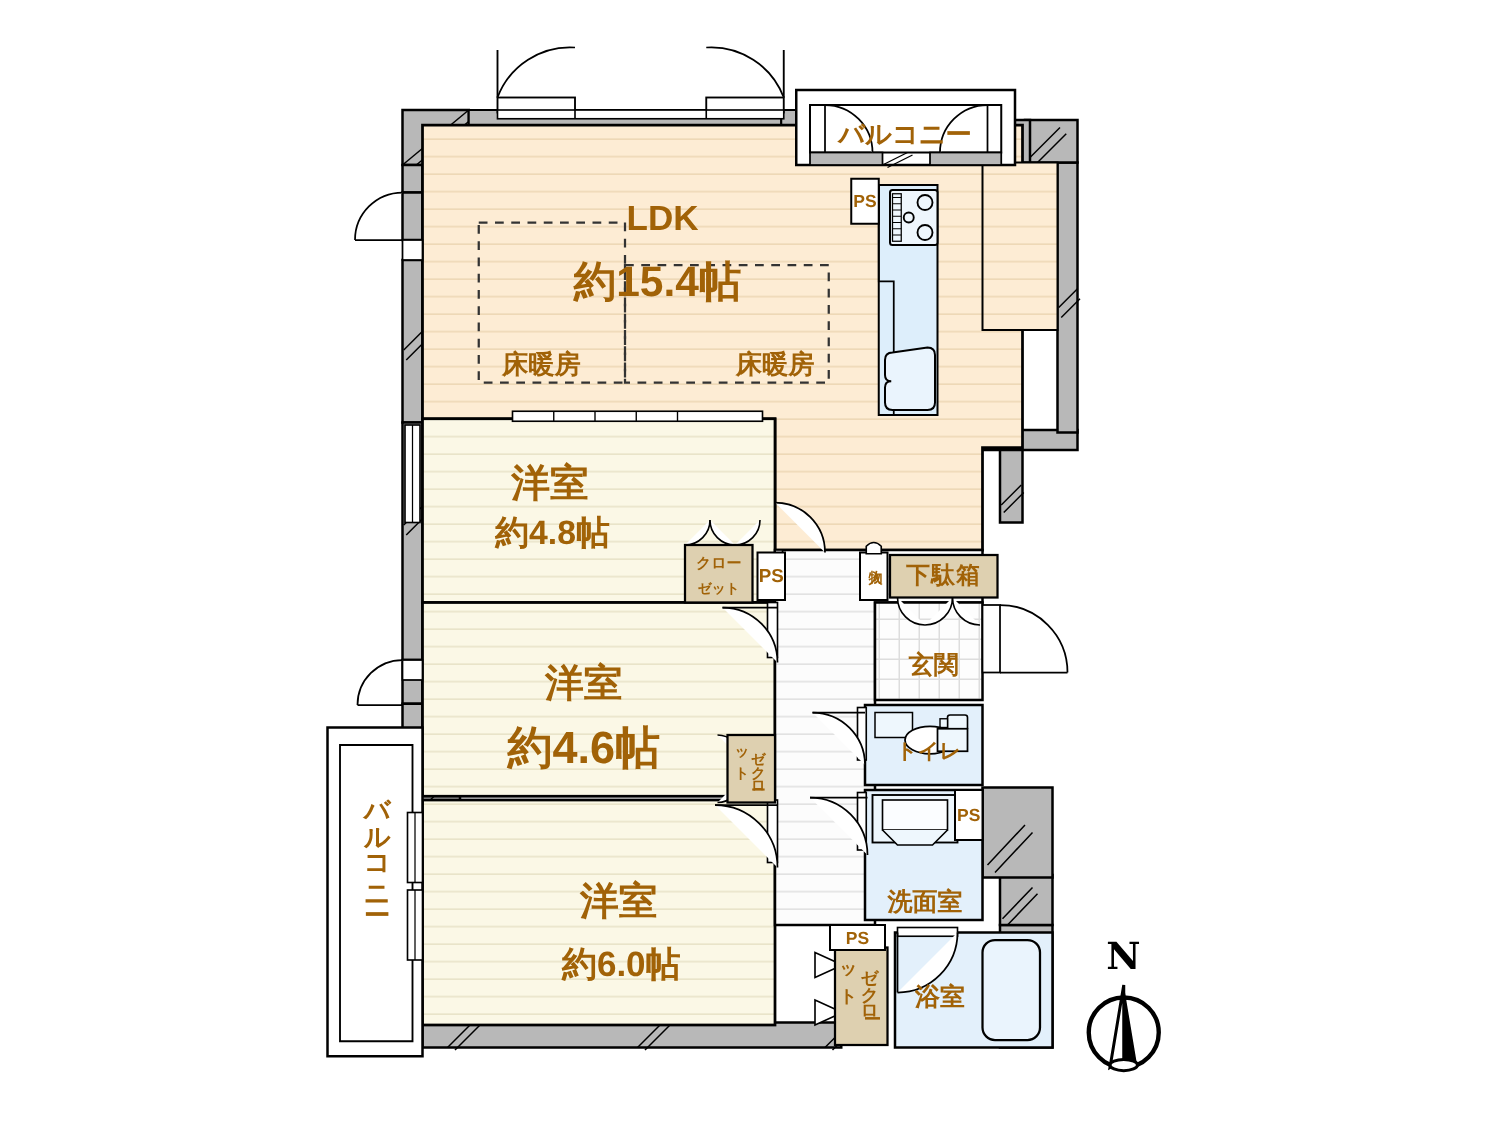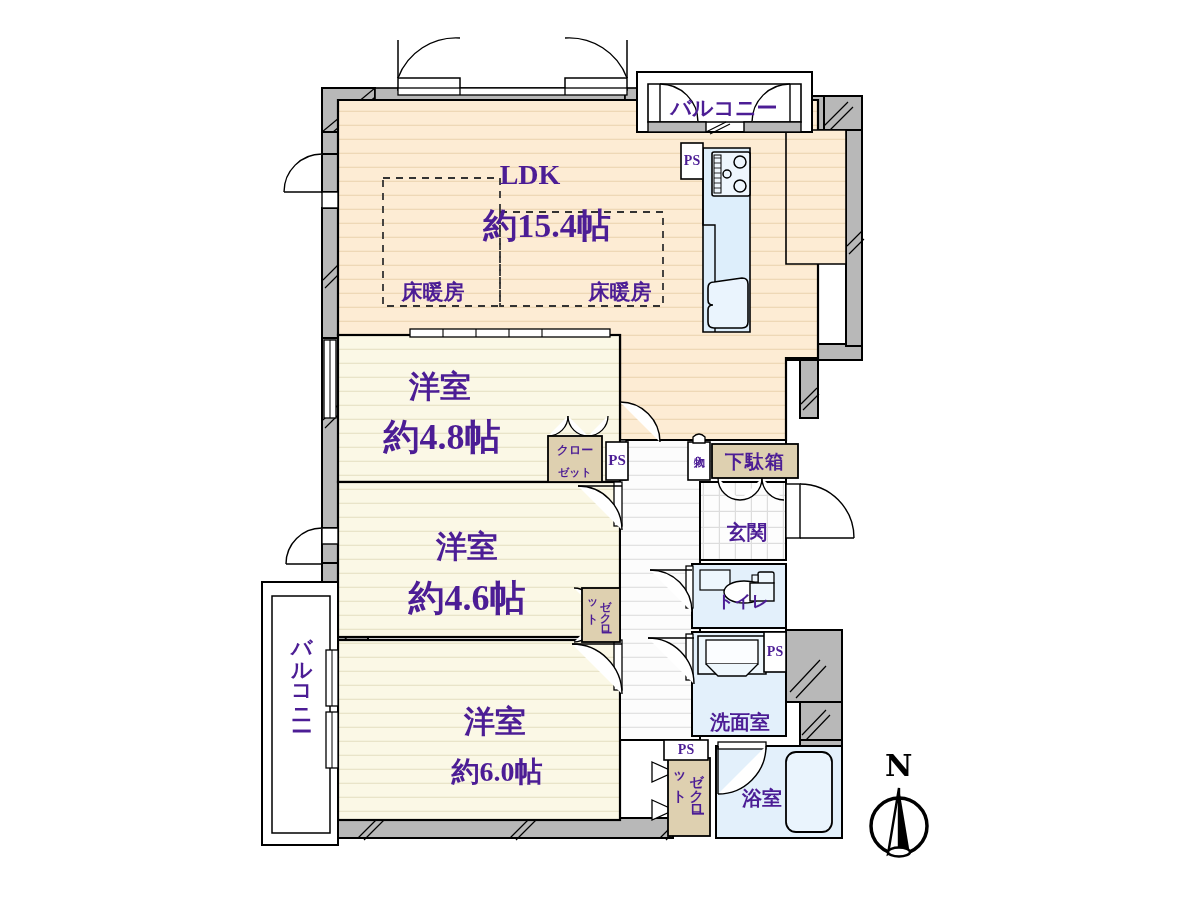--- a/index.html
+++ b/index.html
@@ -16,23 +16,23 @@
   }
   #plan {
     position: absolute;
     left: 0; top: 0;
     width: 1200px;
     height: 900px;
   }
   .lbl {
     position: absolute;
     white-space: pre;
-    color: #4c1d95;
+    color: #a16207;
     line-height: 1;
-    font-family: Liberation Serif, serif;
+    font-family: Liberation Sans, sans-serif;
   }
   .ctr { transform: translate(-50%, -50%); text-align: center; }
   .vert {
     writing-mode: vertical-rl;
     text-orientation: upright;
   }
   .roomname { font-weight: 700; }
   .compassN {
     position: absolute;
     font-family: "DejaVu Serif", "Liberation Serif", serif;
@@ -316,38 +316,38 @@
   </g>
 
   <g fill="none" stroke="#333" stroke-width="1.8" stroke-dasharray="7 6">
     <path d="M383,178 L500,178 L500,306 L383,306 Z"></path>
     <path d="M500,212 L663,212 L663,306 L500,306 Z"></path>
   </g>
 
 </svg>
 
 <div class="lbl ctr roomname" style="left:530px;top:175px;font-size:28px;">LDK</div>
-<div class="lbl ctr roomname" style="left:547px;top:226px;font-size:34px;">約15.4帖</div>
+<div class="lbl ctr roomname" style="left:526px;top:226px;font-size:34px;">約15.4帖</div>
 
 <div class="lbl ctr roomname" style="left:433px;top:292px;font-size:21px;">床暖房</div>
 <div class="lbl ctr roomname" style="left:620px;top:292px;font-size:21px;">床暖房</div>
 
 <div class="lbl ctr roomname" style="left:440px;top:386px;font-size:31px;">洋室</div>
-<div class="lbl ctr roomname" style="left:442px;top:437px;font-size:36px;">約4.8帖</div>
+<div class="lbl ctr roomname" style="left:442px;top:427px;font-size:27px;">約4.8帖</div>
 
 <div class="lbl ctr roomname" style="left:467px;top:546px;font-size:31px;">洋室</div>
 <div class="lbl ctr roomname" style="left:467px;top:598px;font-size:36px;">約4.6帖</div>
 
 <div class="lbl ctr roomname" style="left:495px;top:721px;font-size:31px;">洋室</div>
 <div class="lbl ctr roomname" style="left:497px;top:772px;font-size:28px;text-align:center;">約6.0帖</div>
 
 <div class="lbl ctr roomname" style="left:747px;top:532px;font-size:20px;">玄関</div>
 <div class="lbl ctr roomname" style="left:719px;top:601px;font-size:17px;margin-left:24px;">トイレ</div>
 <div class="lbl ctr roomname" style="left:740px;top:706px;font-size:20px;margin-top:16px;">洗面室</div>
-<div class="lbl ctr roomname" style="left:752px;top:798px;font-size:20px;margin-left:10px;">浴室</div>
+<div class="lbl ctr roomname" style="left:752px;top:798px;font-size:20px;">浴室</div>
 
 <div class="lbl ctr roomname" style="left:755px;top:461px;font-size:19px;letter-spacing:1px;">下駄箱</div>
 
 <div class="lbl vert roomname" style="left:693px;top:447px;font-size:11px;line-height:1.05;">物入</div>
 
 <div class="lbl ctr" style="left:575px;top:450px;font-size:12px;font-weight:700;">クロー</div>
 <div class="lbl ctr" style="left:575px;top:472px;font-size:11px;font-weight:700;">ゼット</div>
 
 <div class="lbl vert" style="left:599px;top:592px;font-size:11.5px;font-weight:700;line-height:1.02;">ゼク</div>
 <div class="lbl vert" style="left:586px;top:592px;font-size:11.5px;font-weight:700;line-height:1.02;">ット</div>

